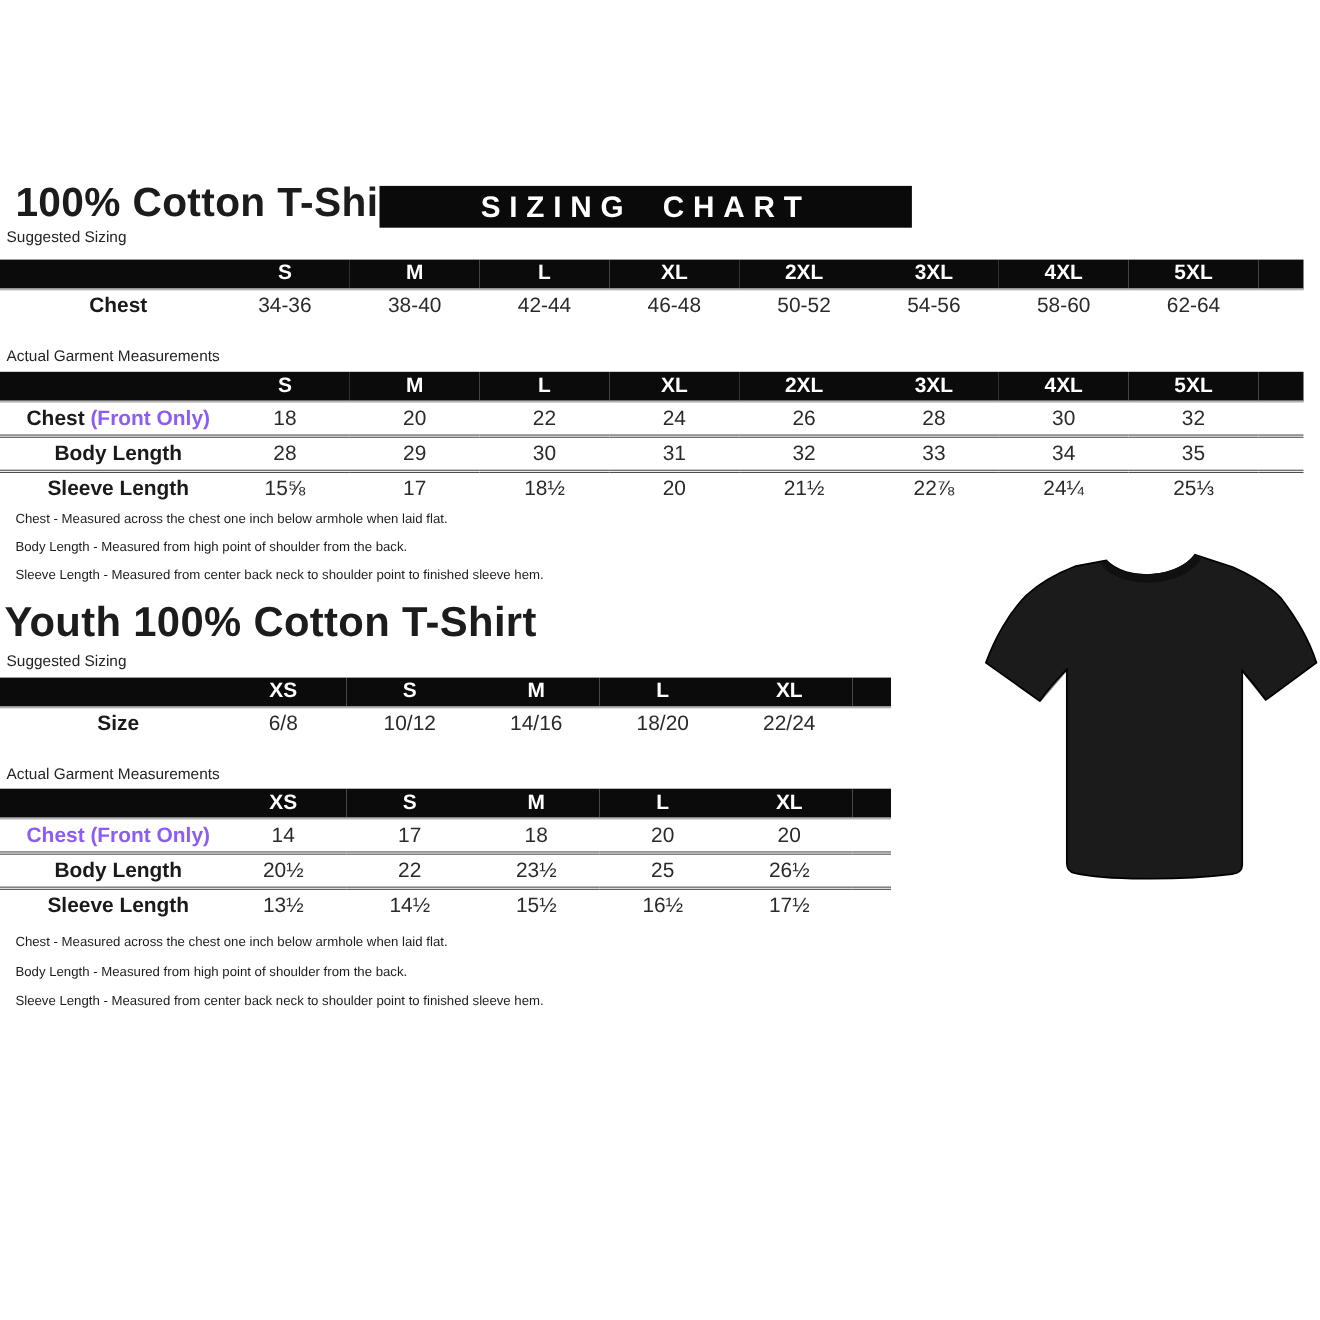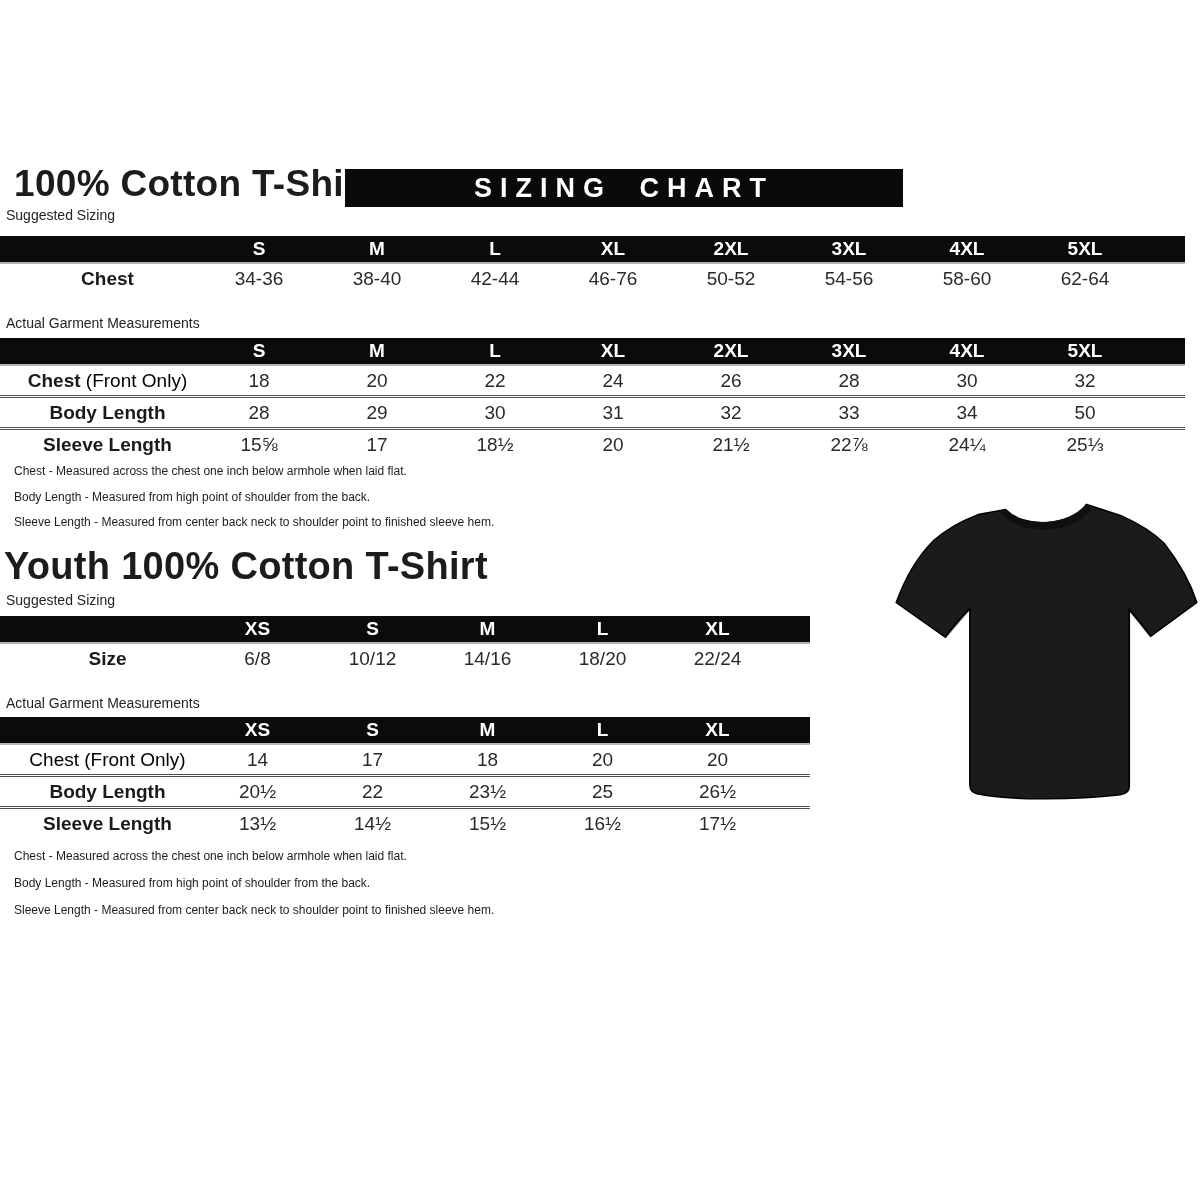--- a/index.html
+++ b/index.html
@@ -26,37 +26,37 @@
     background:#0b0b0b; color:#ffffff;
     font-size:19px; font-weight:700; text-align:center;
     height:26px; padding:0; border-bottom:2px solid #b3b3b3;
   }
   table.size-table td {
     font-size:19px; text-align:center; height:29px; padding:0; color:#2a2a2a;
   }
   table.size-table tr.sep td { border-top:3px double #4e4e4e; }
   td.rowlabel { text-align:left; padding-left:15px !important; white-space:nowrap; }
   .lbl-bold { font-weight:700; color:#1a1a1a; }
-  .lbl-norm { font-weight:400; color:#000000; }
+  .lbl-norm { font-weight:700; color:#8b5cf6; }
 
   .notes { font-size:12px; color:#1c1c1c; }
   .notes div { white-space:nowrap; }
   .notes-1 div { line-height:25.5px; }
   .notes-2 div { line-height:27px; }
 
   .tshirt-wrap { pointer-events:none; }
 </style>
 </head>
 <body>
 
 <div class="page">
 
   <div class="abs main-title" style="left:14px; top:163px;">100% Cotton T-Shirt</div>
 
-  <div class="abs banner" style="left:345px; top:169px; width:558px; height:38px;">
+  <div class="abs banner" style="left:345px; top:169px; width:484px; height:38px;">
     <span>SIZING CHART</span>
   </div>
 
   <div class="abs section-label" style="left:6px; top:207px;">Suggested Sizing</div>
 
   <table class="abs size-table" style="left:0; top:236px; width:1185px;">
     <colgroup>
         <col style="width:200px">
         <col span="8" style="width:118px">
         <col style="width:41px">
@@ -72,21 +72,21 @@
       <th>3XL</th>
       <th>4XL</th>
       <th>5XL</th>
       <th></th>
     </tr>
     <tr>
       <td class="rowlabel"><span class="lbl-bold">Chest</span></td>
       <td>34-36</td>
       <td>38-40</td>
       <td>42-44</td>
-      <td>46-76</td>
+      <td>46-48</td>
       <td>50-52</td>
       <td>54-56</td>
       <td>58-60</td>
       <td>62-64</td>
       <td></td>
     </tr>
   </tbody>
     </table>
 
   <div class="abs section-label" style="left:6px; top:315px;">Actual Garment Measurements</div>
@@ -124,21 +124,21 @@
     </tr>
     <tr class="sep">
       <td class="rowlabel"><span class="lbl-bold">Body Length</span></td>
       <td>28</td>
       <td>29</td>
       <td>30</td>
       <td>31</td>
       <td>32</td>
       <td>33</td>
       <td>34</td>
-      <td>50</td>
+      <td>35</td>
       <td></td>
     </tr>
     <tr class="sep">
       <td class="rowlabel"><span class="lbl-bold">Sleeve Length</span></td>
       <td>15⅝</td>
       <td>17</td>
       <td>18½</td>
       <td>20</td>
       <td>21½</td>
       <td>22⅞</td>

